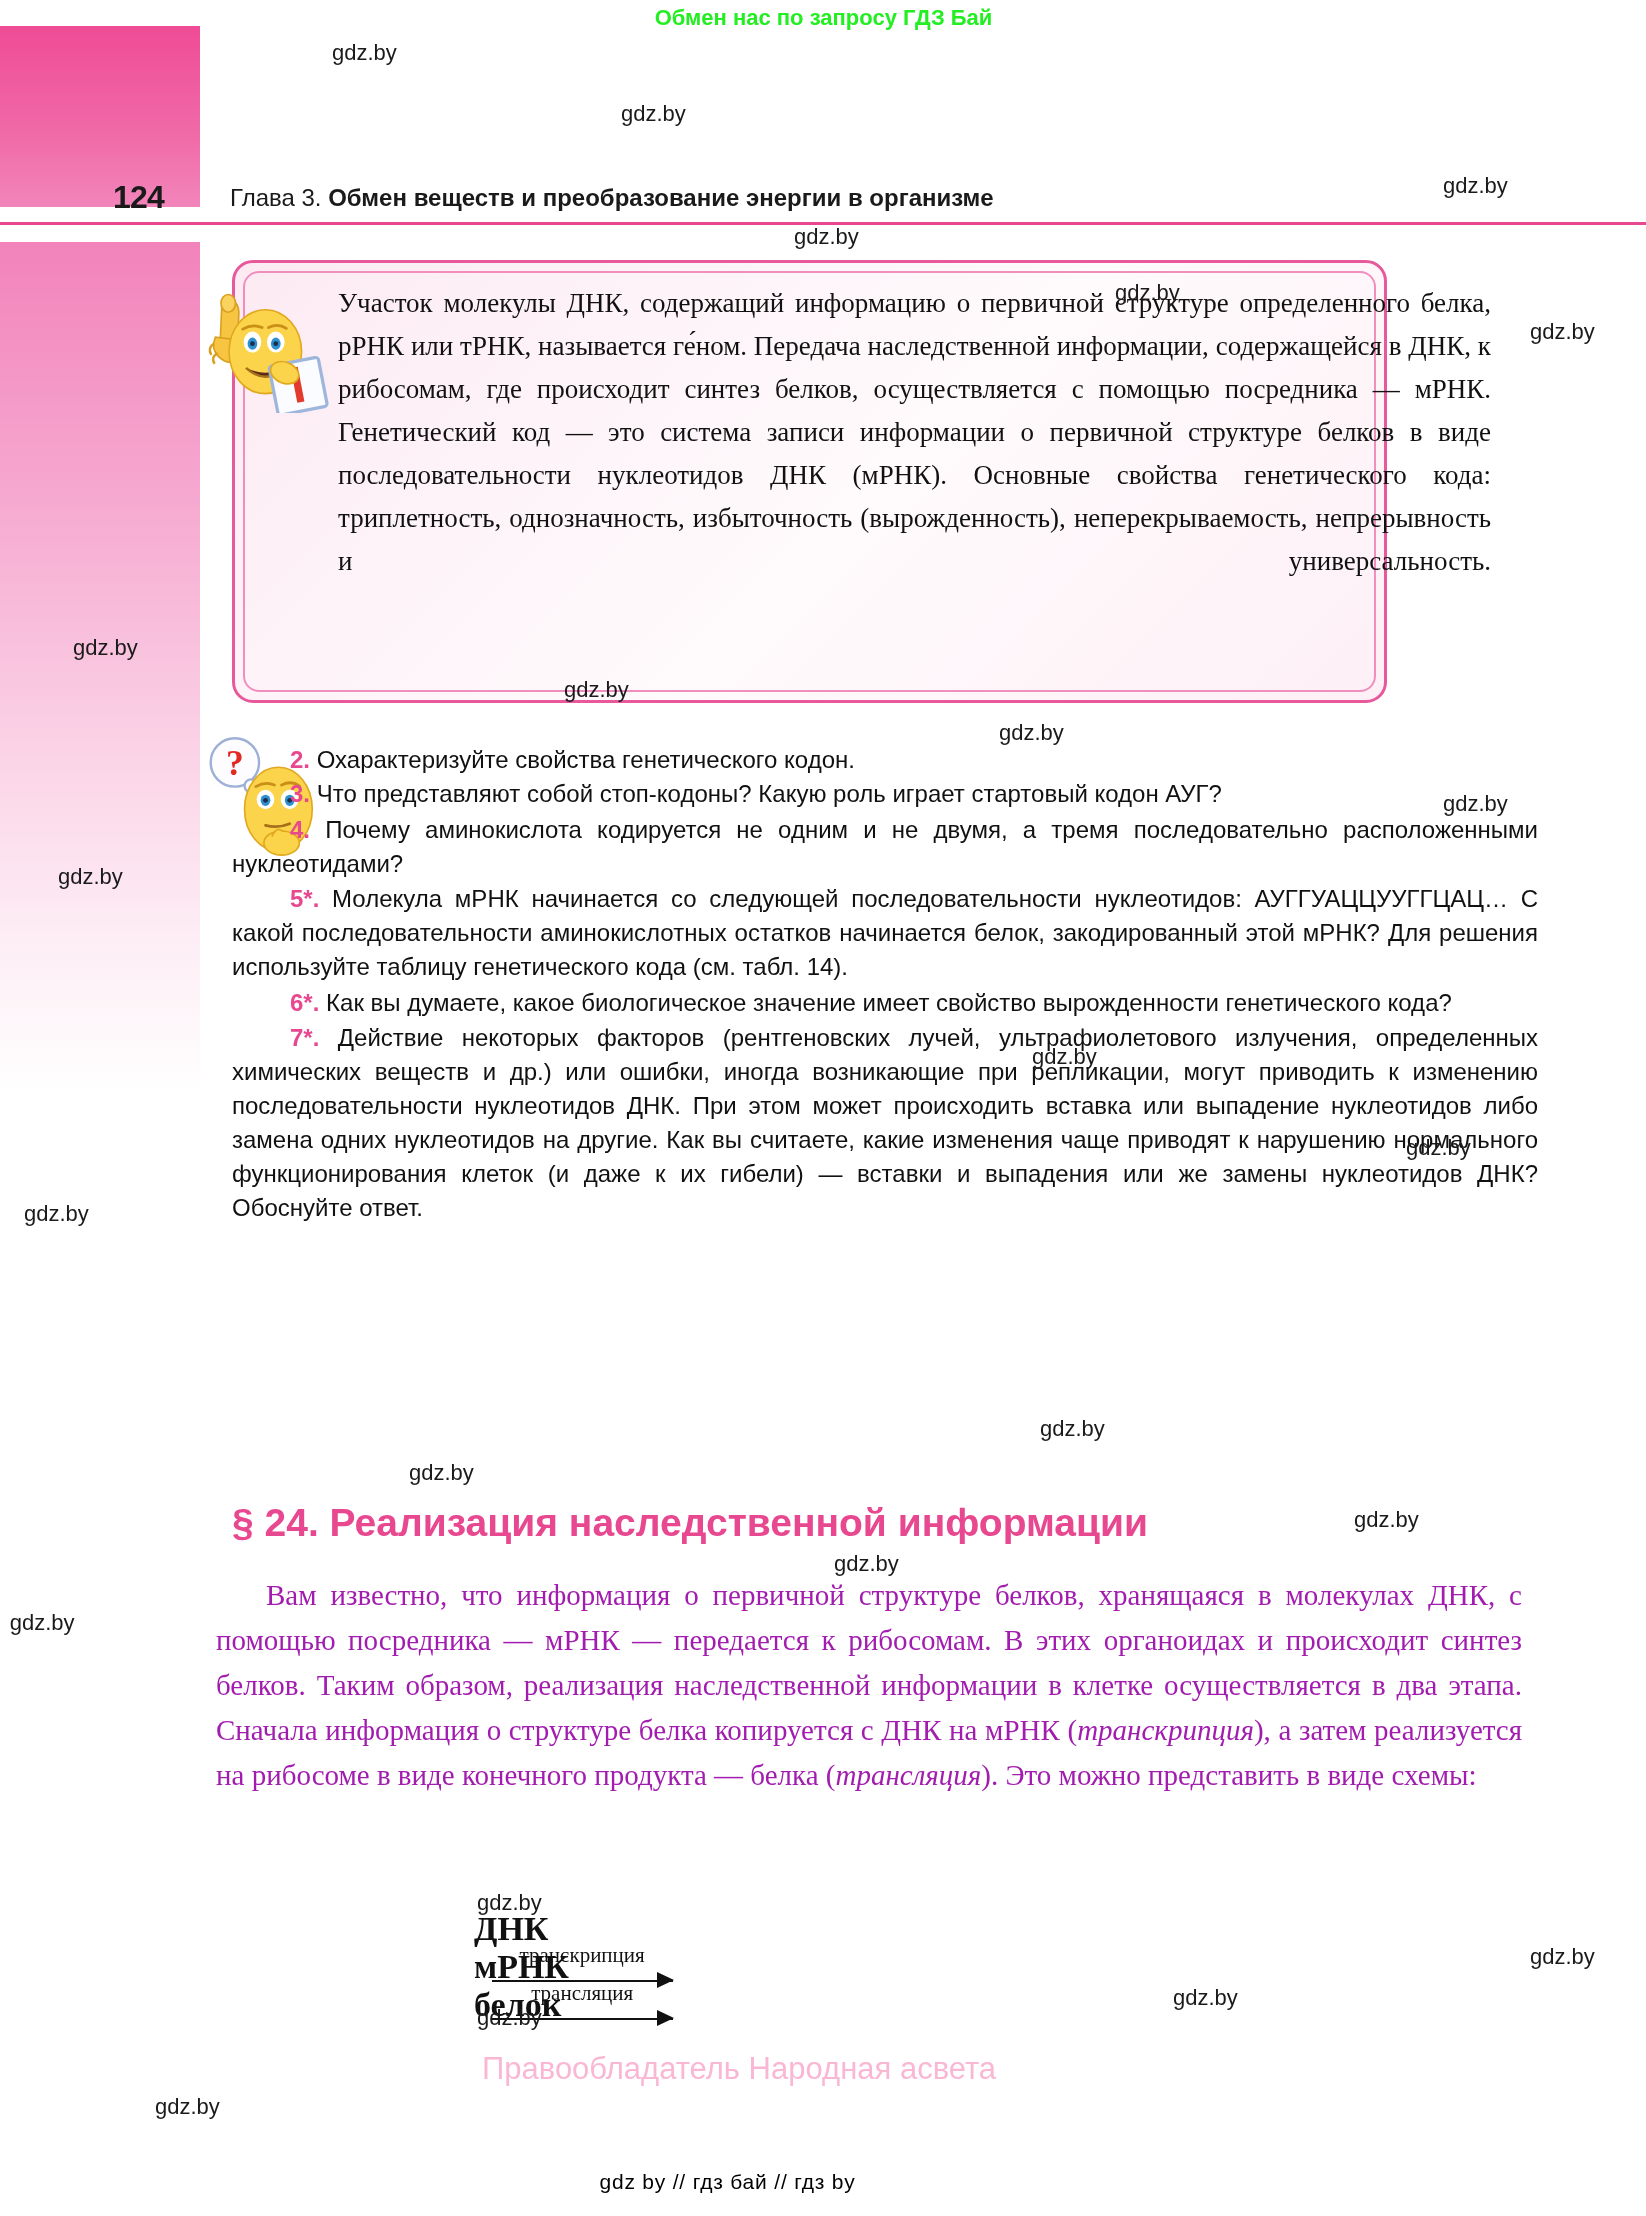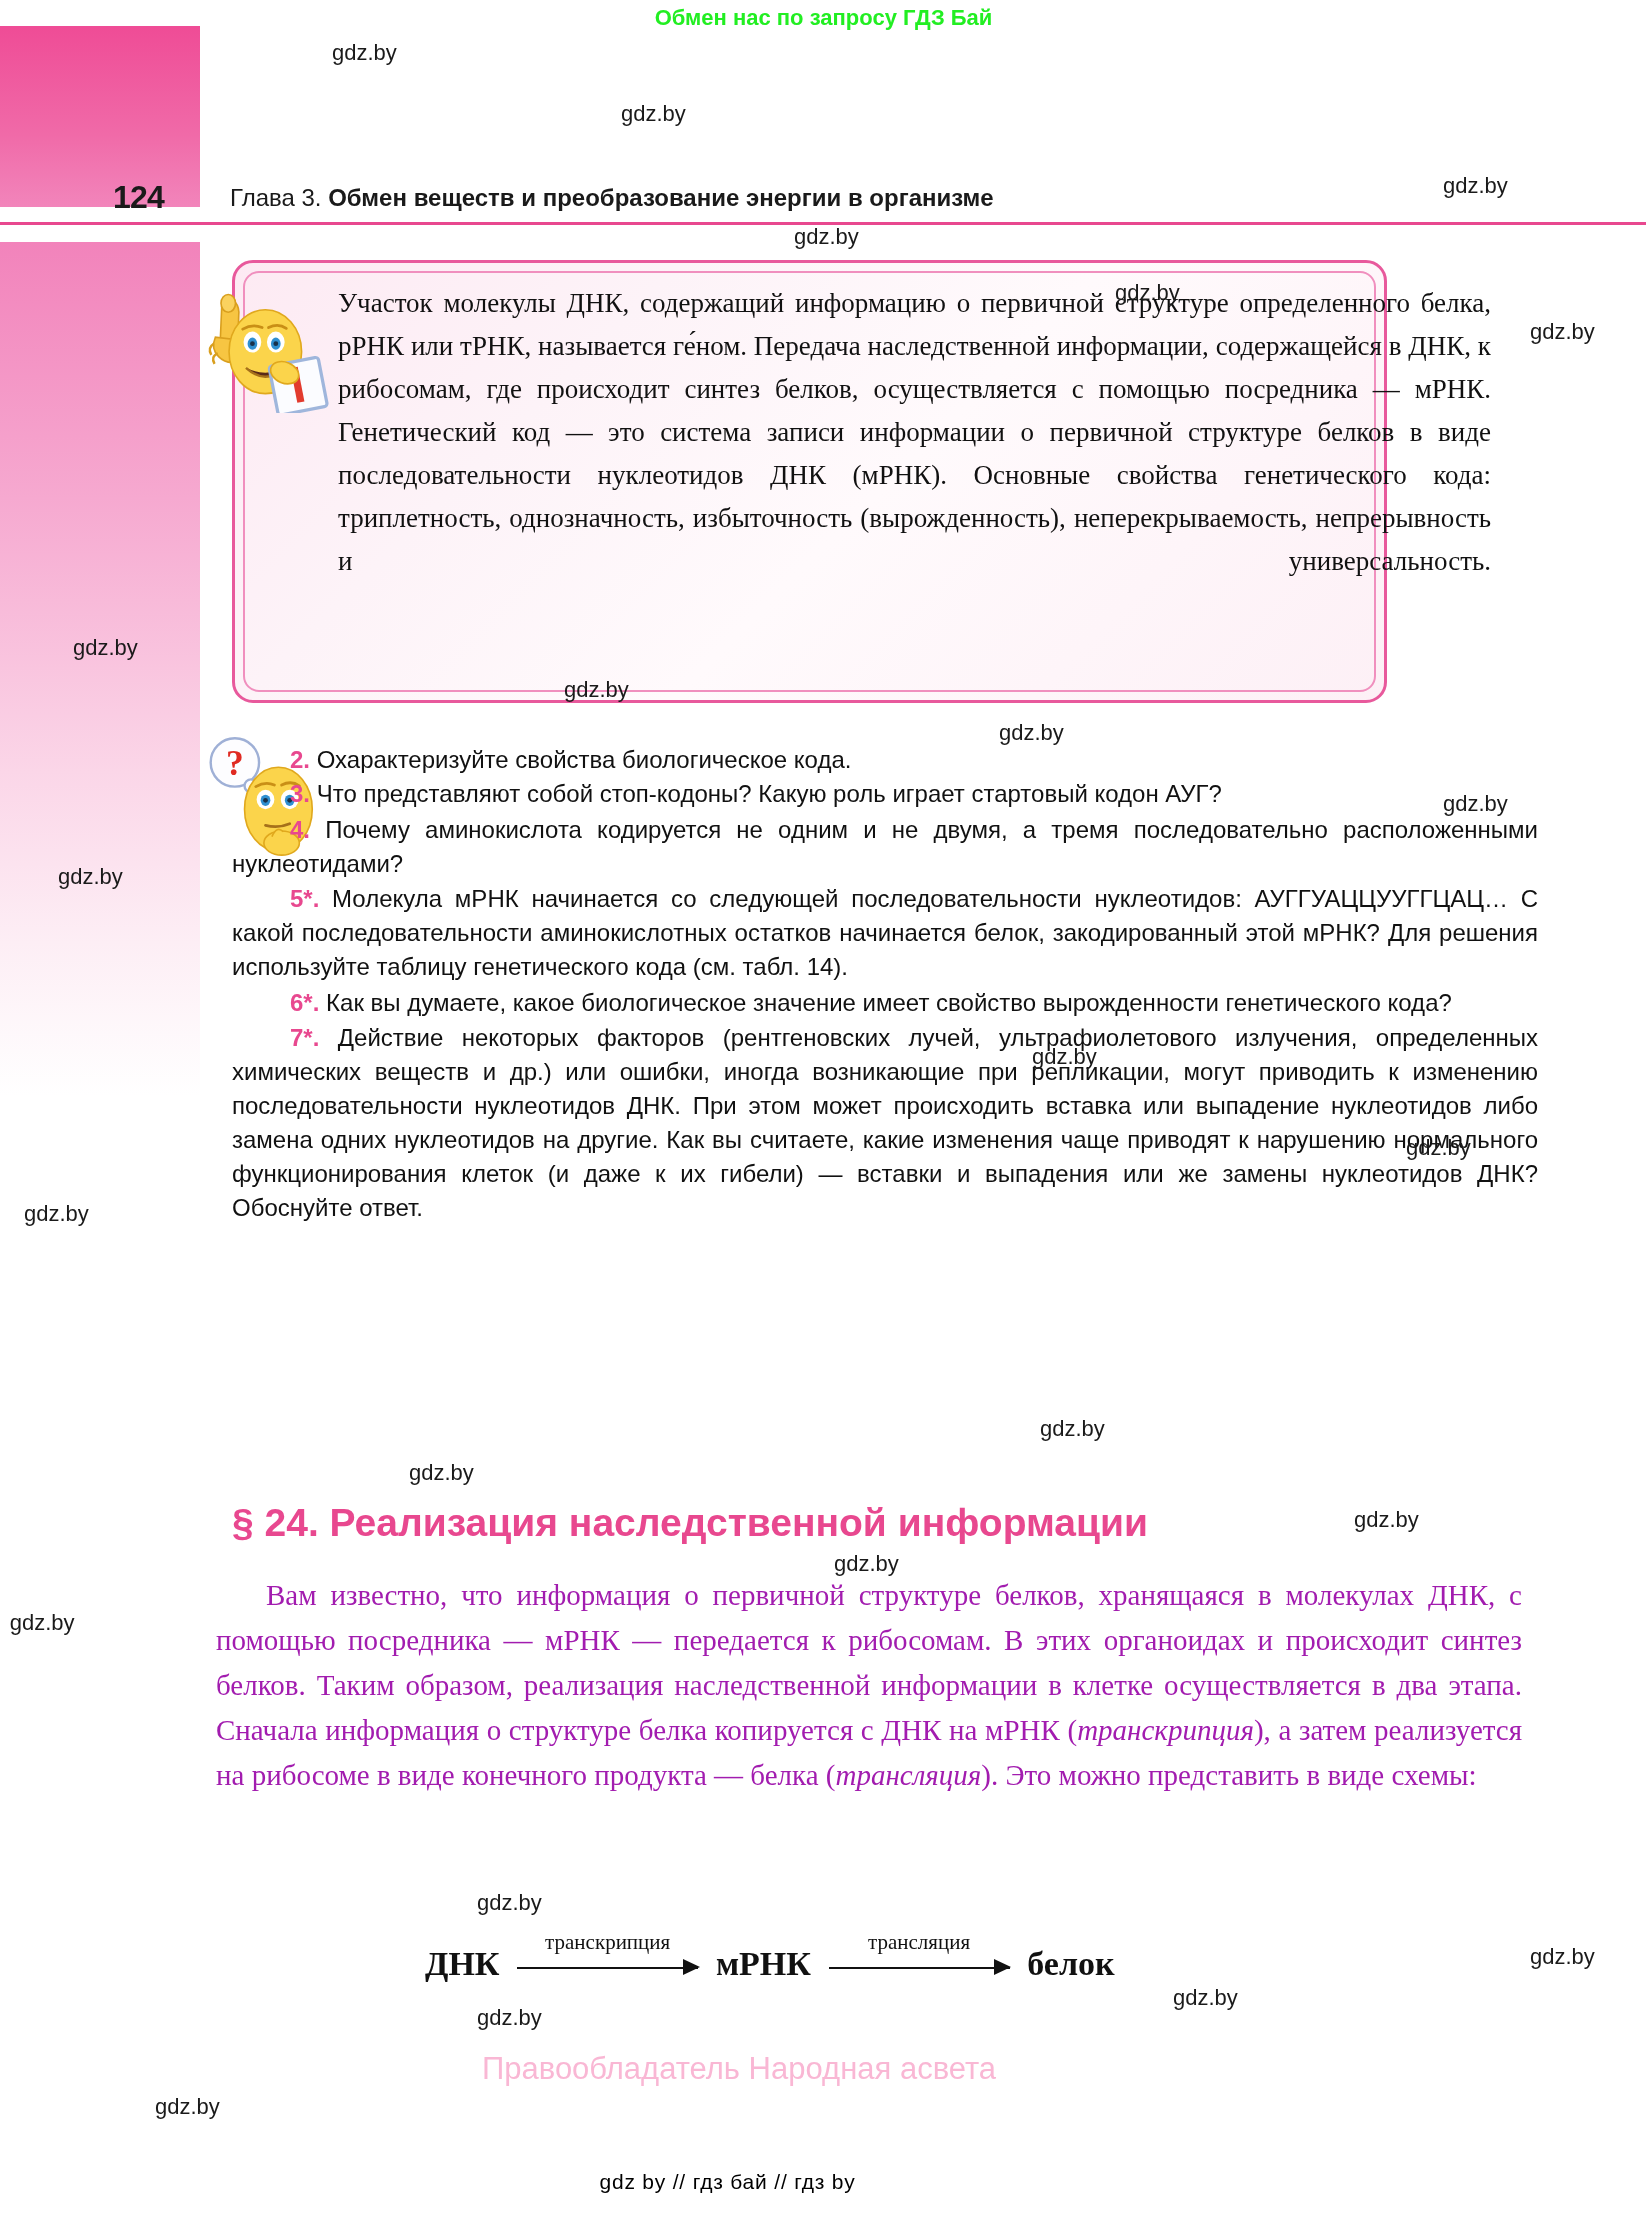--- a/index.html
+++ b/index.html
@@ -87,22 +87,22 @@
     position:absolute;left:216px;top:1573px;width:1306px;
     font-family:"Liberation Serif", serif;
     font-size:29px;line-height:45px;color:#a21caf;
     text-align:justify;text-align-last:left;
   }
   #body-text .indent{display:inline-block;width:50px;}
   #body-text i{font-style:italic;}
 
   
   #scheme{
-    position:absolute;left:425px;top:1910px;width:806px;height:73px;
-    display:flex;align-items:flex-end;
+    position:absolute;left:474px;top:1910px;width:806px;height:73px;
+    display:flex;align-items:flex-start;flex-direction:column;
   }
   .scheme-node{
     font-family:"Liberation Serif", serif;
     font-size:34px;font-weight:bold;color:#111;white-space:nowrap;
   }
   .scheme-arrow{
     position:relative;width:181px;height:48px;margin:0 17.7px;
   }
   .scheme-arrow .arrow-label{
     position:absolute;left:0;top:-4.8px;width:100%;
@@ -214,21 +214,21 @@
   <path d="M100 62 q12 -6 22 1" fill="none" stroke="#c98f16" stroke-width="3.5" stroke-linecap="round"></path>
   <path d="M80 112 q16 4 30 -2" fill="none" stroke="#a6701a" stroke-width="3.5" stroke-linecap="round"></path>
 
   <ellipse cx="100" cy="134" rx="22" ry="15" fill="#fbd44b" stroke="#e0a81d" stroke-width="2"></ellipse>
   <path d="M88 126 q6 -14 14 -6" fill="#fbd44b" stroke="#e0a81d" stroke-width="2"></path>
 </svg>
 
 <div id="questions">
   <div class="q-line">
     <span class="q-indent"></span><span class="q-num">2.</span>
-    <span>Охарактеризуйте свойства биологическое кода.</span>
+    <span>Охарактеризуйте свойства генетического кодон.</span>
   </div>
   <div class="q-line">
     <span class="q-indent"></span><span class="q-num">3.</span>
     <span>Что представляют собой стоп-кодоны? Какую роль играет стартовый кодон АУГ?</span>
   </div>
   <div class="q-para">
     <span class="q-indent"></span><span class="q-num">4.</span>
     <span>Почему аминокислота кодируется не одним и не двумя, а тремя последовательно расположенными нуклеотидами?</span>
   </div>
   <div class="q-para">

